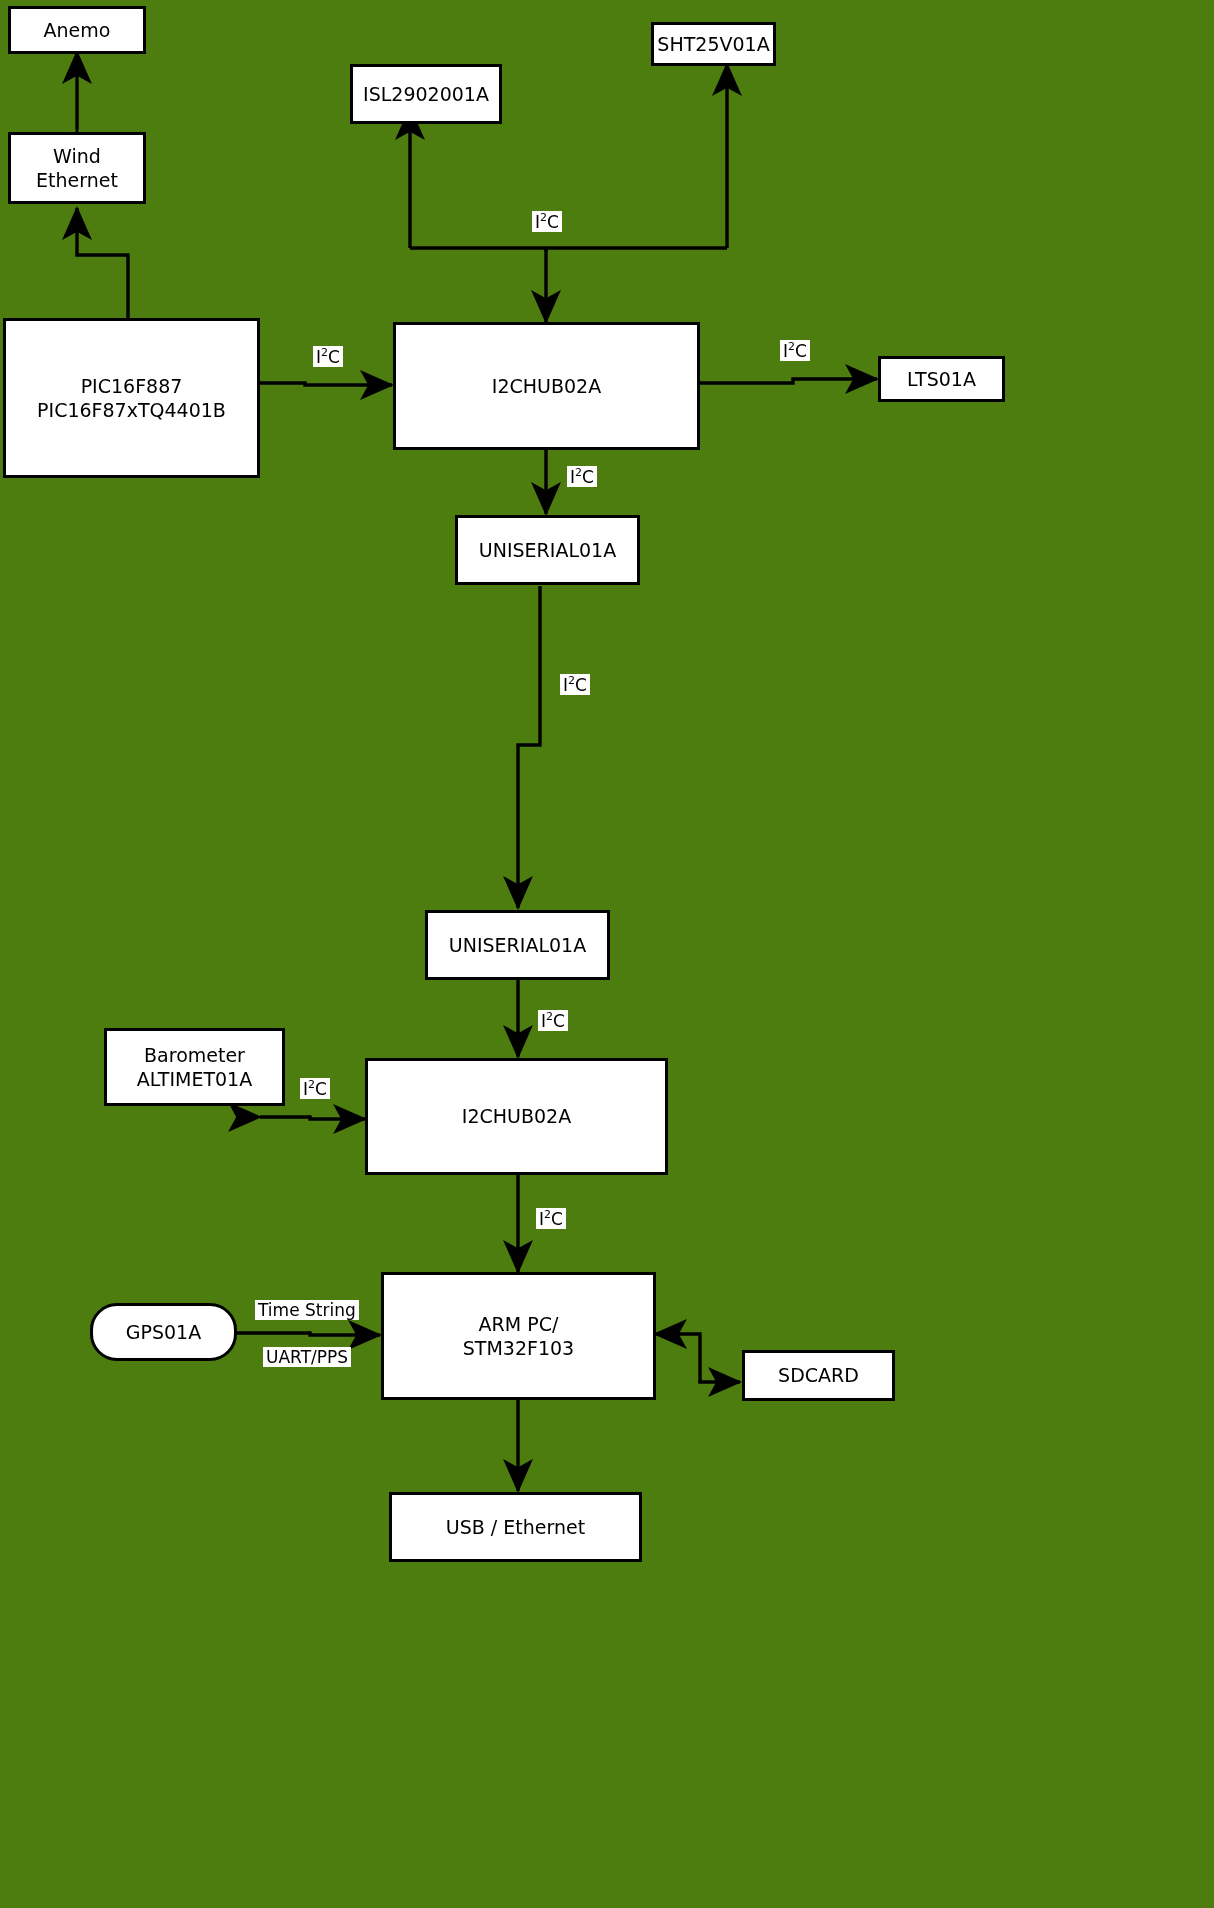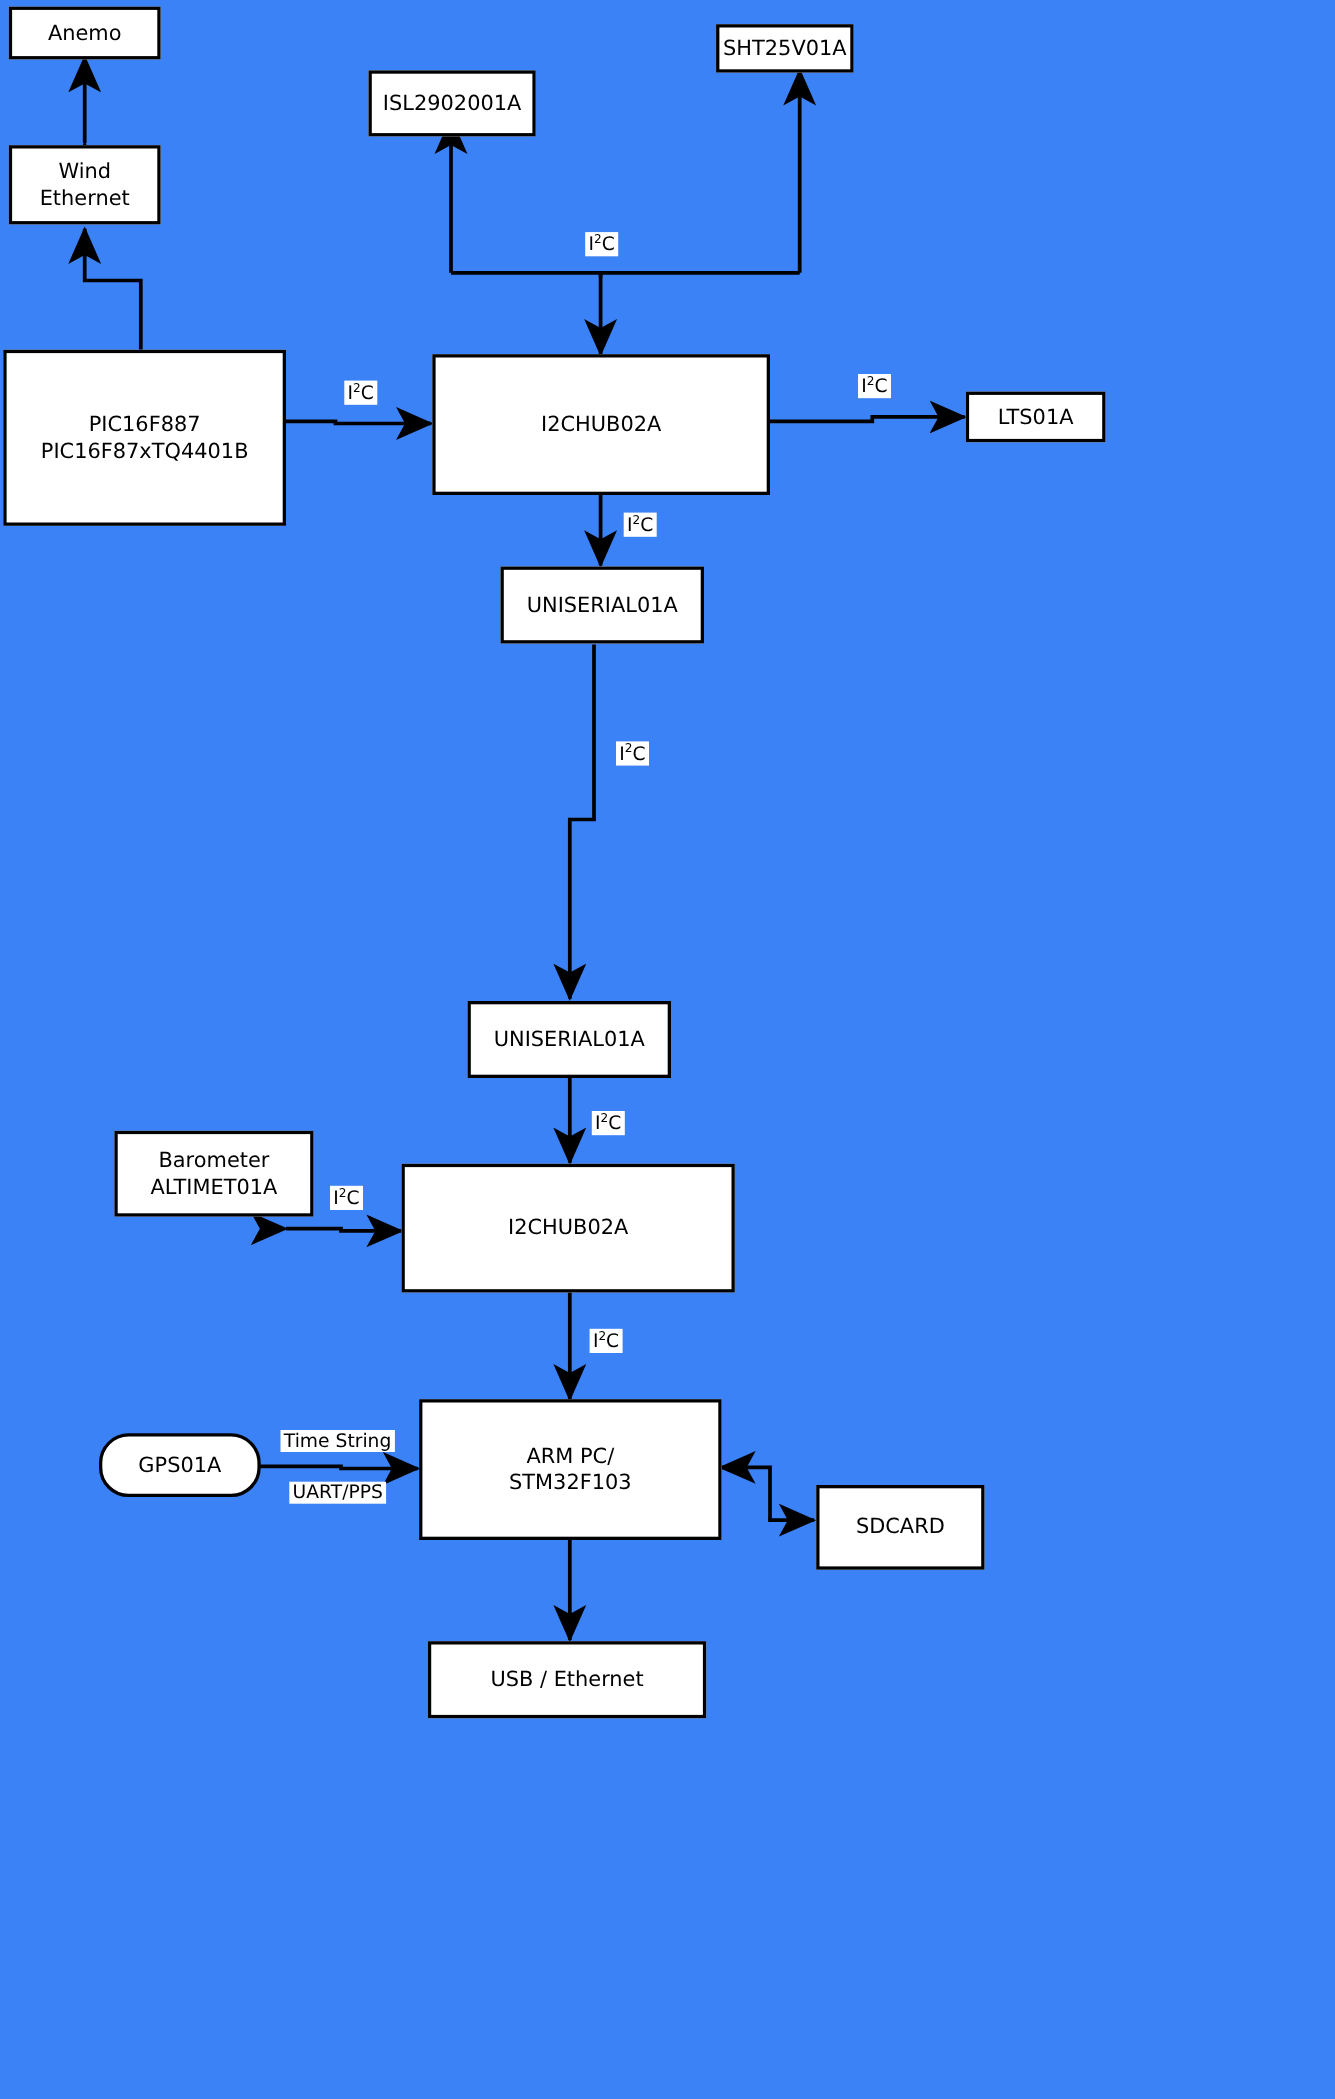--- a/index.html
+++ b/index.html
@@ -4,21 +4,21 @@
 <style>
   html, body {
     margin: 0;
     padding: 0;
     background: #ffffff;
   }
   #diagram-root {
     position: relative;
     width: 1214px;
     height: 1908px;
-    background: #3b82f6;
+    background: #4d7c0f;
     font-family: "DejaVu Sans", sans-serif;
   }
   svg.wires {
     position: absolute;
     left: 0;
     top: 0;
     width: 1214px;
     height: 1908px;
     overflow: visible;
   }
@@ -117,21 +117,21 @@
   <div class="node" style="left:8px; top:132px; width:138px; height:72px;">
     <span>Wind
 Ethernet</span>
   </div>
 
   <div class="node" style="left:3px; top:318px; width:257px; height:160px;">
     <span>PIC16F887
 PIC16F87xTQ4401B</span>
   </div>
 
-  <div class="node" style="left:335px; top:64px; width:152px; height:60px;align-items:center;">
+  <div class="node" style="left:350px; top:64px; width:152px; height:60px;align-items:center;">
     <span>ISL2902001A</span>
   </div>
 
   <div class="node" style="left:651px; top:22px; width:125px; height:44px;">
     <span>SHT25V01A</span>
   </div>
 
   <div class="node" style="left:393px; top:322px; width:307px; height:128px;">
     <span>I2CHUB02A</span>
   </div>
@@ -159,21 +159,21 @@
 
   <div class="node" style="left:381px; top:1272px; width:275px; height:128px;align-items:center;">
     <span>ARM PC/
 STM32F103</span>
   </div>
 
   <div class="node" style="left:90px; top:1303px; width:147px; height:58px;border-radius:27px;">
     <span>GPS01A</span>
   </div>
 
-  <div class="node" style="left:742px; top:1350px; width:153px; height:77px;">
+  <div class="node" style="left:742px; top:1350px; width:153px; height:51px;">
     <span>SDCARD</span>
   </div>
 
   <div class="node" style="left:389px; top:1492px; width:253px; height:70px;">
     <span>USB / Ethernet</span>
   </div>
 
   <div class="edge-label" style="left:532px; top:211px;">
     <span>I</span><sup>2</sup><span>C</span>
   </div>

